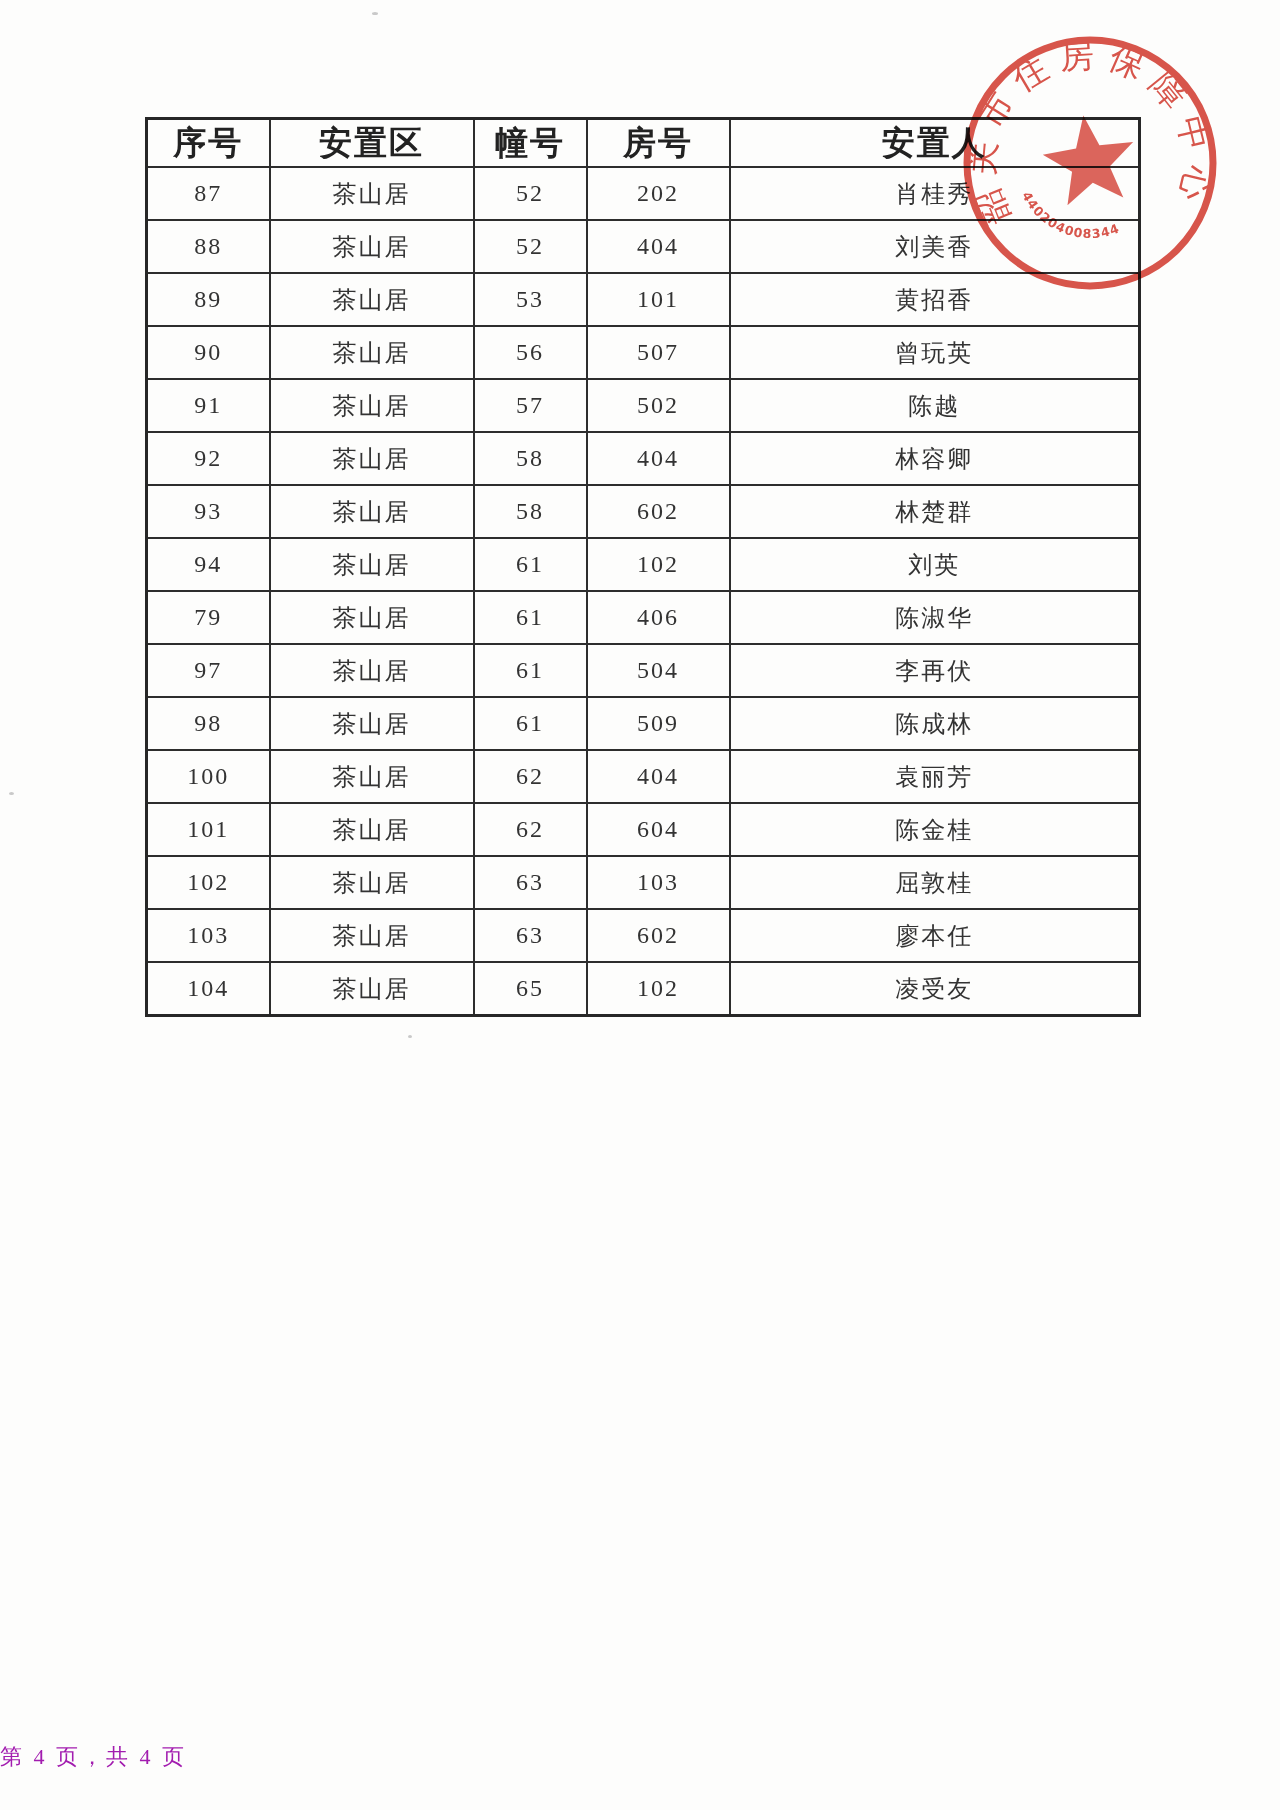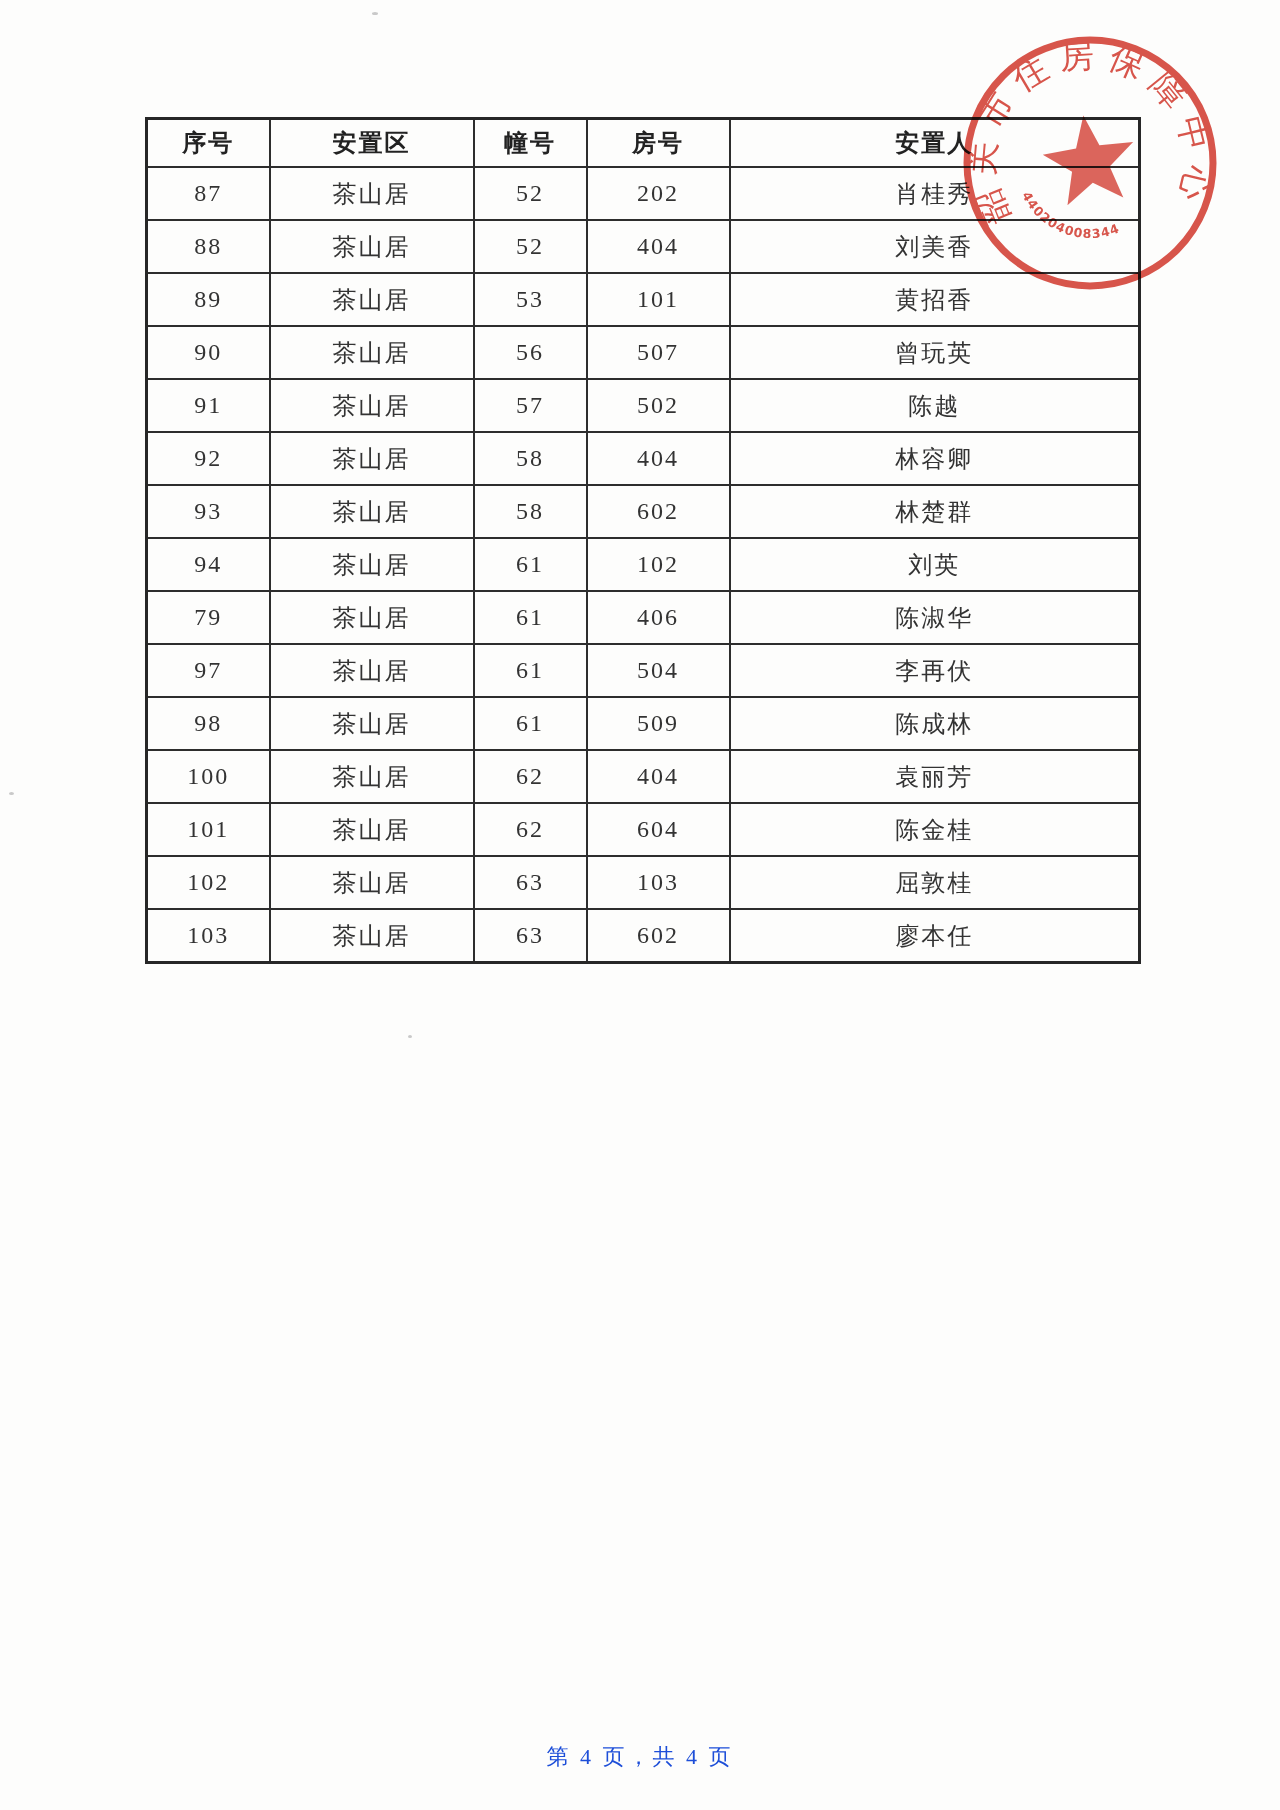--- a/index.html
+++ b/index.html
@@ -35,21 +35,21 @@
     border:2px solid #2d2d2d;
     text-align:center;
     vertical-align:middle;
     padding:0;
     overflow:hidden;
     white-space:nowrap;
   }
   table.list{border:3px solid #272727;}
   table.list th{
     height:46px;
-    font-size:24px;
+    font-size:33px;
     font-weight:bold;
     letter-spacing:2px;
     color:#222;
   }
   table.list td{
     height:51px;
     font-size:24px;
     letter-spacing:2px;
     color:#333;
   }
@@ -63,24 +63,24 @@
     mix-blend-mode:multiply;
     opacity:0.92;
     pointer-events:none;
   }
   
   .footer{
     position:absolute;
     left:0;
     top:1742px;
     width:100%;
-    text-align:center;
+    text-align:left;
     font-size:22px;
     letter-spacing:3px;
-    color:#1d4ed8;
+    color:#a21caf;
   }
   
   .speck{position:absolute;background:#c9c9c9;border-radius:50%;}
 </style>
 </head>
 <body>
 
 <div class="page">
 
   <table class="list">
@@ -199,20 +199,27 @@
           <td>103</td>
           <td>屈敦桂</td>
         </tr>
         <tr>
           <td>103</td>
           <td>茶山居</td>
           <td>63</td>
           <td>602</td>
           <td>廖本任</td>
         </tr>
+        <tr>
+          <td>104</td>
+          <td>茶山居</td>
+          <td>65</td>
+          <td>102</td>
+          <td>凌受友</td>
+        </tr>
       </tbody>
   </table>
 
   <svg class="seal" viewBox="0 0 300 300" xmlns="http://www.w3.org/2000/svg">
     <g transform="translate(150,150)">
       <circle r="123" fill="none" stroke-width="7" stroke="#d6473c"></circle>
       <path id="sealTextArc" d="M -77.8 54.5 A 95 95 0 1 1 77.8 -54.5 A 95 95 0 1 1 -77.8 54.5" fill="none"></path>
       <path id="sealCodeArc" d="M -68 31.7 A 75 75 0 0 0 68 31.7" fill="none"></path>
       <text font-size="34" letter-spacing="11" font-family="'Liberation Serif','DejaVu Serif',serif" fill="#d6473c">
         <textPath href="#sealTextArc">韶关市住房保障中心</textPath>

